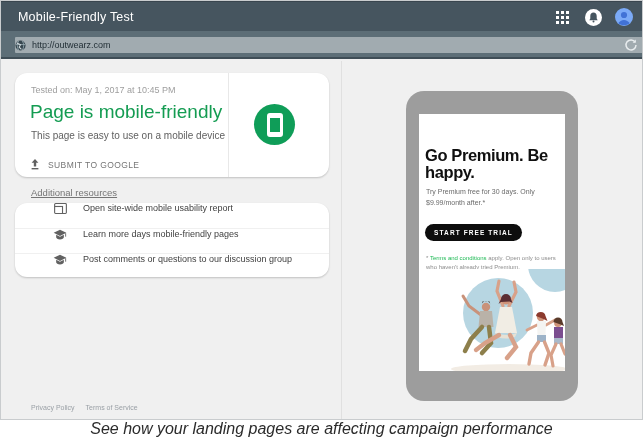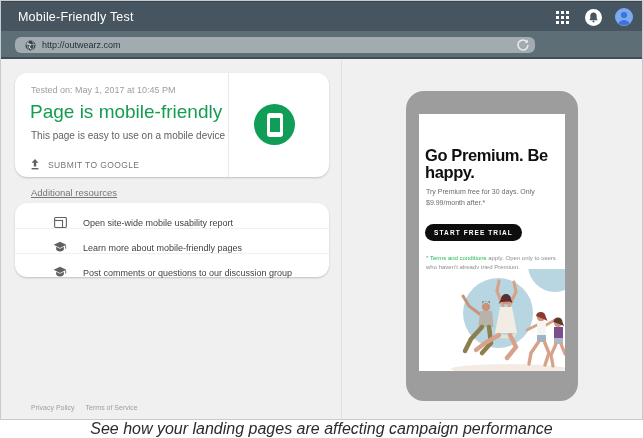--- a/index.html
+++ b/index.html
@@ -8,21 +8,21 @@
   .screenshot{position:absolute;left:0;top:0;width:643px;height:420px;border:1px solid #c9ccce;background:#f0f0f0;overflow:hidden;}
 
   
   .appbar{position:absolute;left:0;top:0;width:100%;height:30px;background:#46555f;border-top:1px solid #39454e;}
   .appbar-title{position:absolute;left:17px;top:8px;color:#fff;font-size:12.5px;letter-spacing:.2px;}
   .appbar-icons{position:absolute;right:8px;top:0;height:30px;display:flex;align-items:center;gap:11px;}
   .iconbtn{width:20px;height:20px;display:flex;align-items:center;justify-content:center;cursor:pointer;}
 
   
   .urlbar{position:absolute;left:0;top:30px;width:100%;height:28px;background:#5d6e77;border-bottom:2px solid #3f4d56;}
-  .url-input{position:absolute;left:14px;top:6px;width:520px;height:16px;background:rgba(255,255,255,.42);border-radius:6px;display:flex;align-items:center;padding:0 10px;}
+  .url-input{position:absolute;left:14px;top:6px;width:628px;height:16px;background:rgba(255,255,255,.42);border-radius:1px;display:flex;align-items:center;padding:0 0;}
   .url-text{font-size:9px;color:#1f2c33;margin-left:6px;}
   .refresh{position:absolute;right:5px;top:1px;width:14px;height:14px;}
 
   
   .content{position:absolute;left:0;top:60px;width:100%;height:360px;background:#f0f0f0;}
   .vdivider{position:absolute;left:340px;top:0;width:1px;height:360px;background:#e0e0e0;}
 
   
   .card{position:absolute;background:#fff;box-shadow:0 1px 2px rgba(0,0,0,.2);border-radius:12px;}
   .card1{left:14px;top:12px;width:314px;height:104px;}
@@ -30,21 +30,21 @@
   .tested-on{position:absolute;left:16px;top:12px;font-size:9px;color:#9e9e9e;}
   .verdict{position:absolute;left:15px;top:28px;font-size:19px;color:#149c52;}
   .verdict-desc{position:absolute;left:16px;top:57px;font-size:10px;color:#616161;}
   .submit-btn{position:absolute;left:14px;top:85px;display:flex;align-items:flex-end;gap:7px;cursor:pointer;color:#757575;font-size:8.5px;letter-spacing:.4px;}
   .green-badge{position:absolute;left:239px;top:31px;width:41px;height:41px;border-radius:50%;background:#0f9d58;display:flex;align-items:center;justify-content:center;}
   .phone-glyph{width:16px;height:24px;border:3px solid #fff;border-top-width:5px;border-bottom-width:5px;border-radius:3px;}
 
   
   .resources-title{position:absolute;left:30px;top:126px;font-size:9.5px;color:#757575;text-decoration:underline;}
   .card2{left:14px;top:142px;width:314px;height:74px;}
-  .res-row{position:absolute;left:0;width:314px;height:25px;display:flex;align-items:flex-end;cursor:pointer;padding-left:24px;}
+  .res-row{position:absolute;left:0;width:314px;height:25px;display:flex;align-items:flex-start;cursor:pointer;padding-left:24px;}
   .res-row + .res-row{border-top:1px solid #f0f0f0;}
   .res-icon{width:14px;margin-left:14px;display:flex;justify-content:center;}
   .res-label{font-size:9px;color:#424242;margin-left:16px;}
 
   .footer-links{position:absolute;left:30px;top:343px;display:flex;gap:11px;}
   .footer-link{font-size:7px;color:#9aa0a6;cursor:pointer;}
 
   
   .phone{position:absolute;left:405px;top:30px;width:172px;height:310px;background:#9d9d9d;border-radius:18px;}
   .screen{position:absolute;left:13px;top:23px;width:146px;height:257px;background:#fff;overflow:hidden;}
@@ -157,21 +157,21 @@
         </div>
 
         <div class="res-row" style="top:25px">
           <span class="res-icon">
             <svg width="14" height="12" viewBox="0 0 16 13">
               <path d="M8 0.5 L0.8 4 L8 7.5 L15.2 4 Z" fill="#616161"></path>
               <path d="M3.6 6.2 v3 c0 1.4 2 2.4 4.4 2.4 s4.4 -1 4.4 -2.4 v-3 L8 8.4 Z" fill="#616161"></path>
               <rect x="14" y="4.4" width="1" height="4" fill="#616161"></rect>
             </svg>
           </span>
-          <span class="res-label">Learn more about mobile-friendly pages</span>
+          <span class="res-label">Learn more days mobile-friendly pages</span>
         </div>
 
         <div class="res-row" style="top:50px">
           <span class="res-icon">
             <svg width="14" height="12" viewBox="0 0 16 13">
               <path d="M8 0.5 L0.8 4 L8 7.5 L15.2 4 Z" fill="#616161"></path>
               <path d="M3.6 6.2 v3 c0 1.4 2 2.4 4.4 2.4 s4.4 -1 4.4 -2.4 v-3 L8 8.4 Z" fill="#616161"></path>
               <rect x="14" y="4.4" width="1" height="4" fill="#616161"></rect>
             </svg>
           </span>

